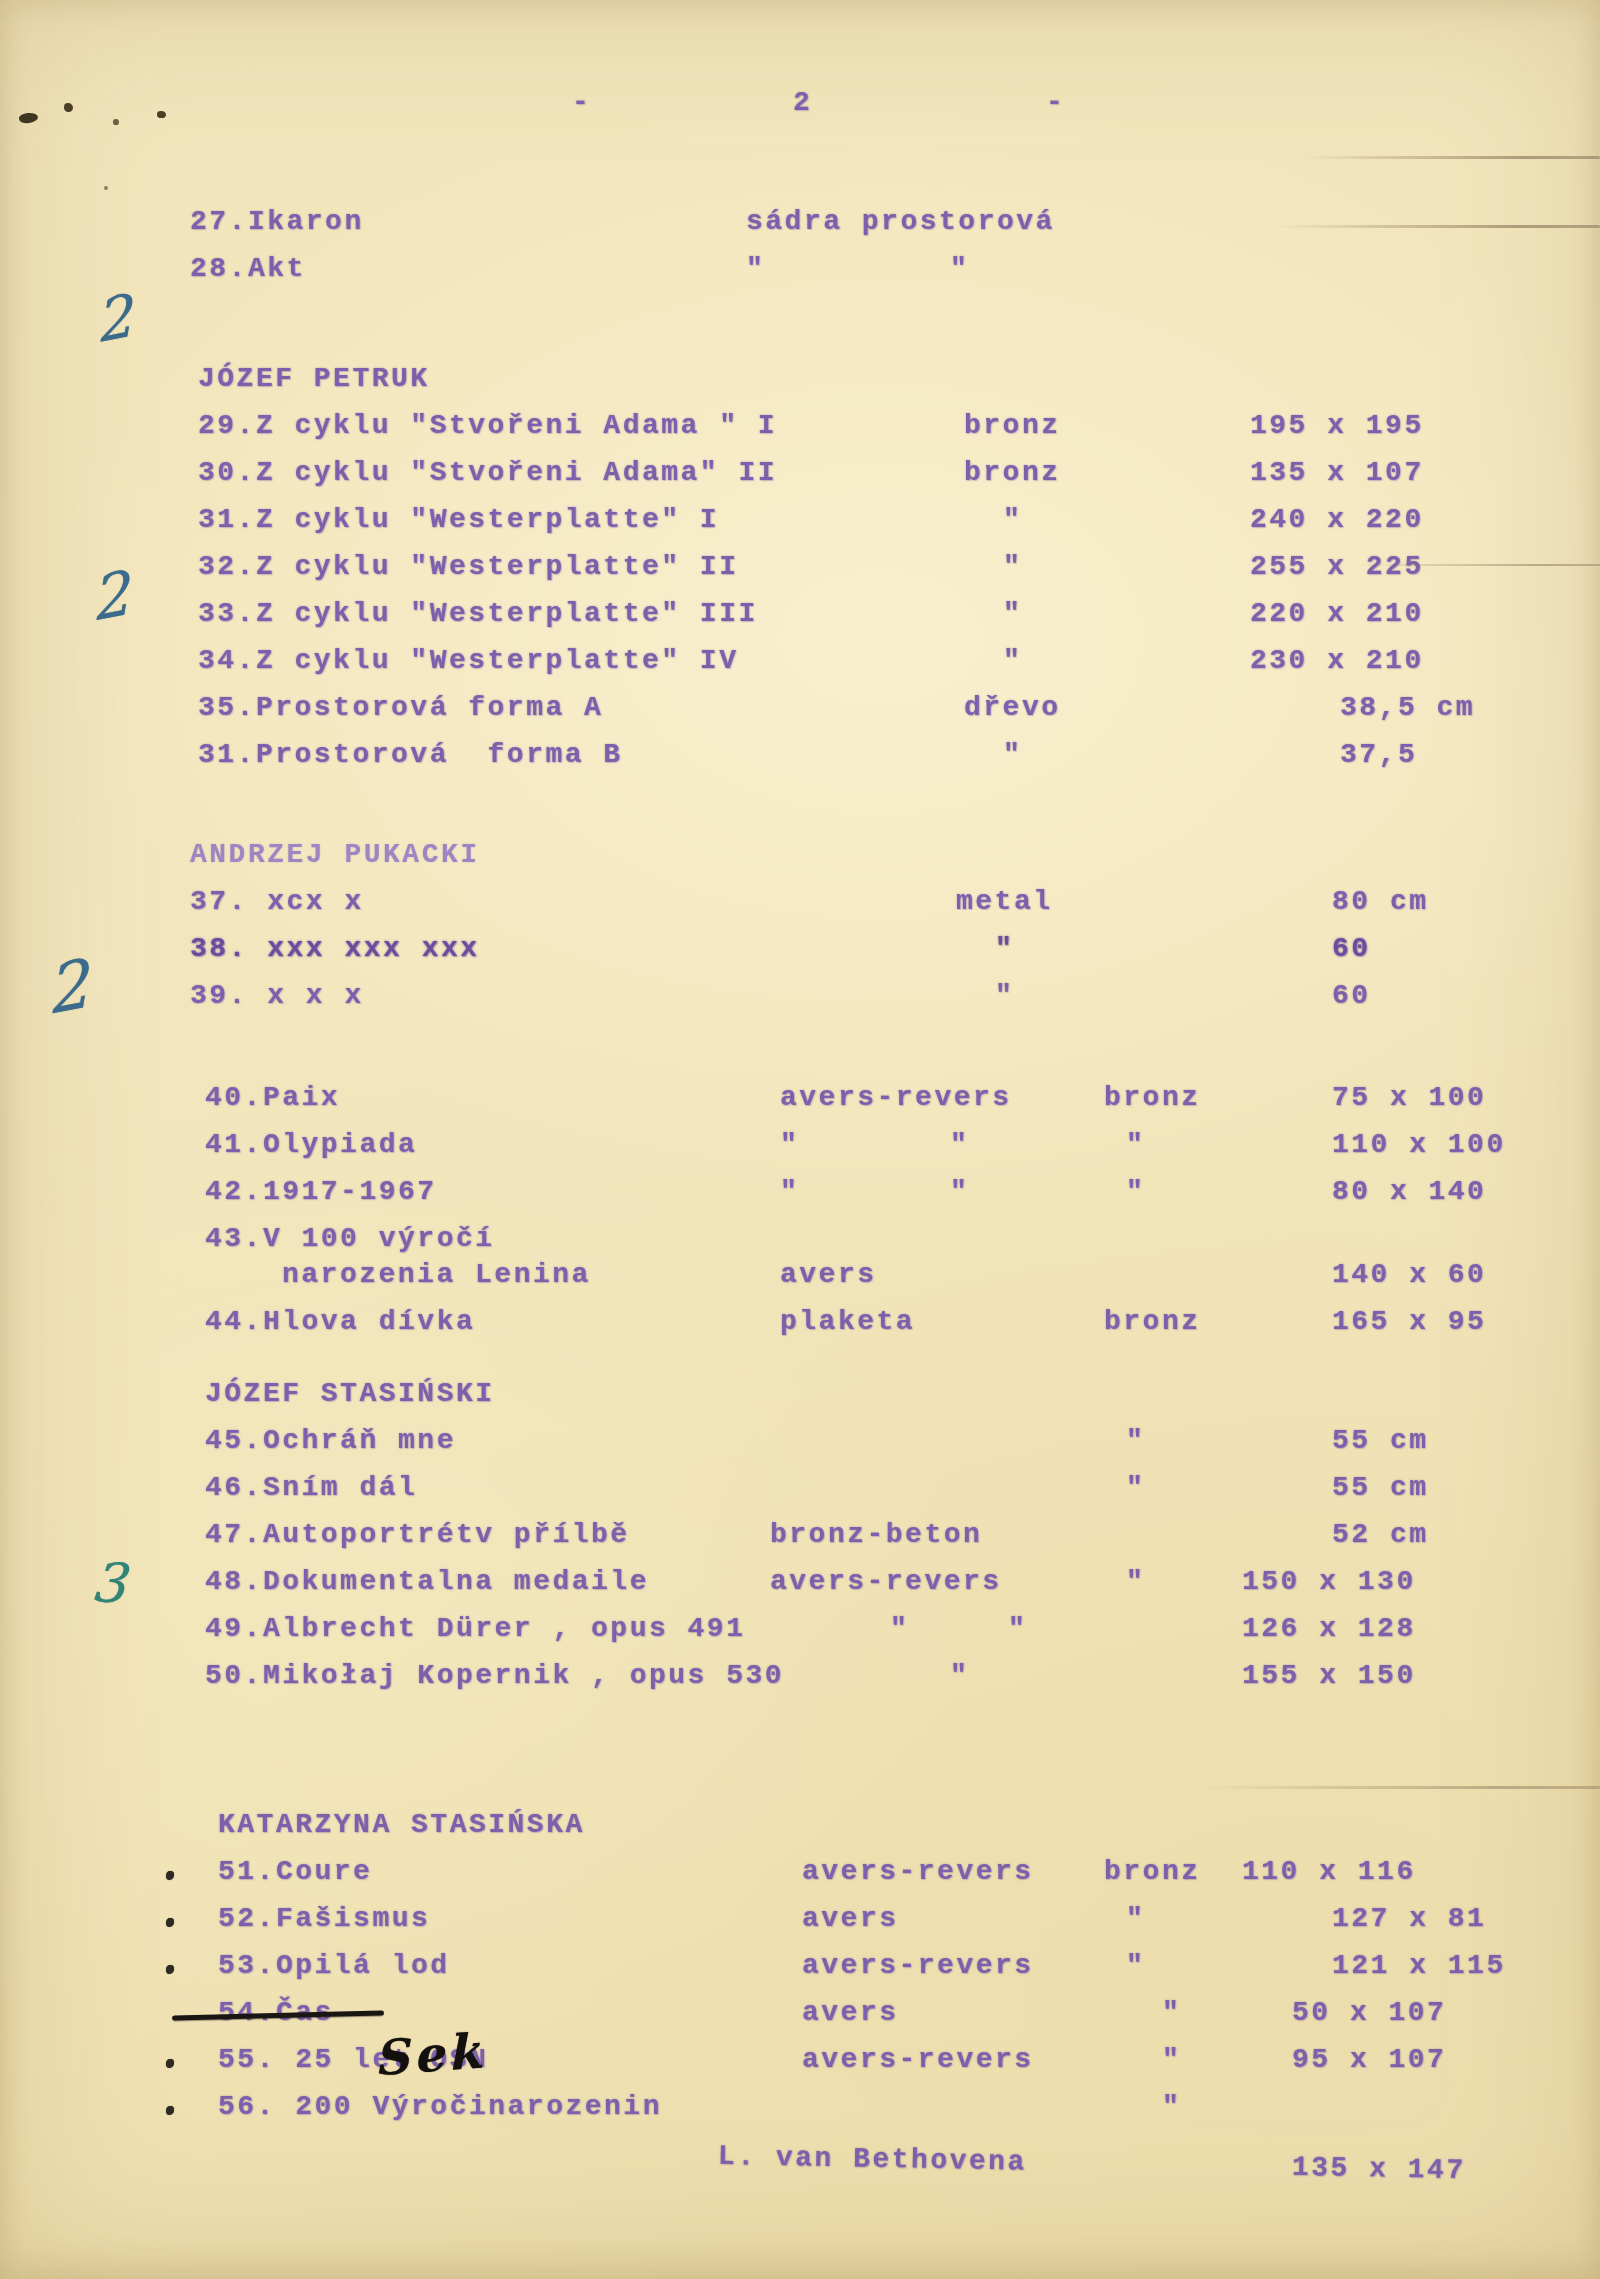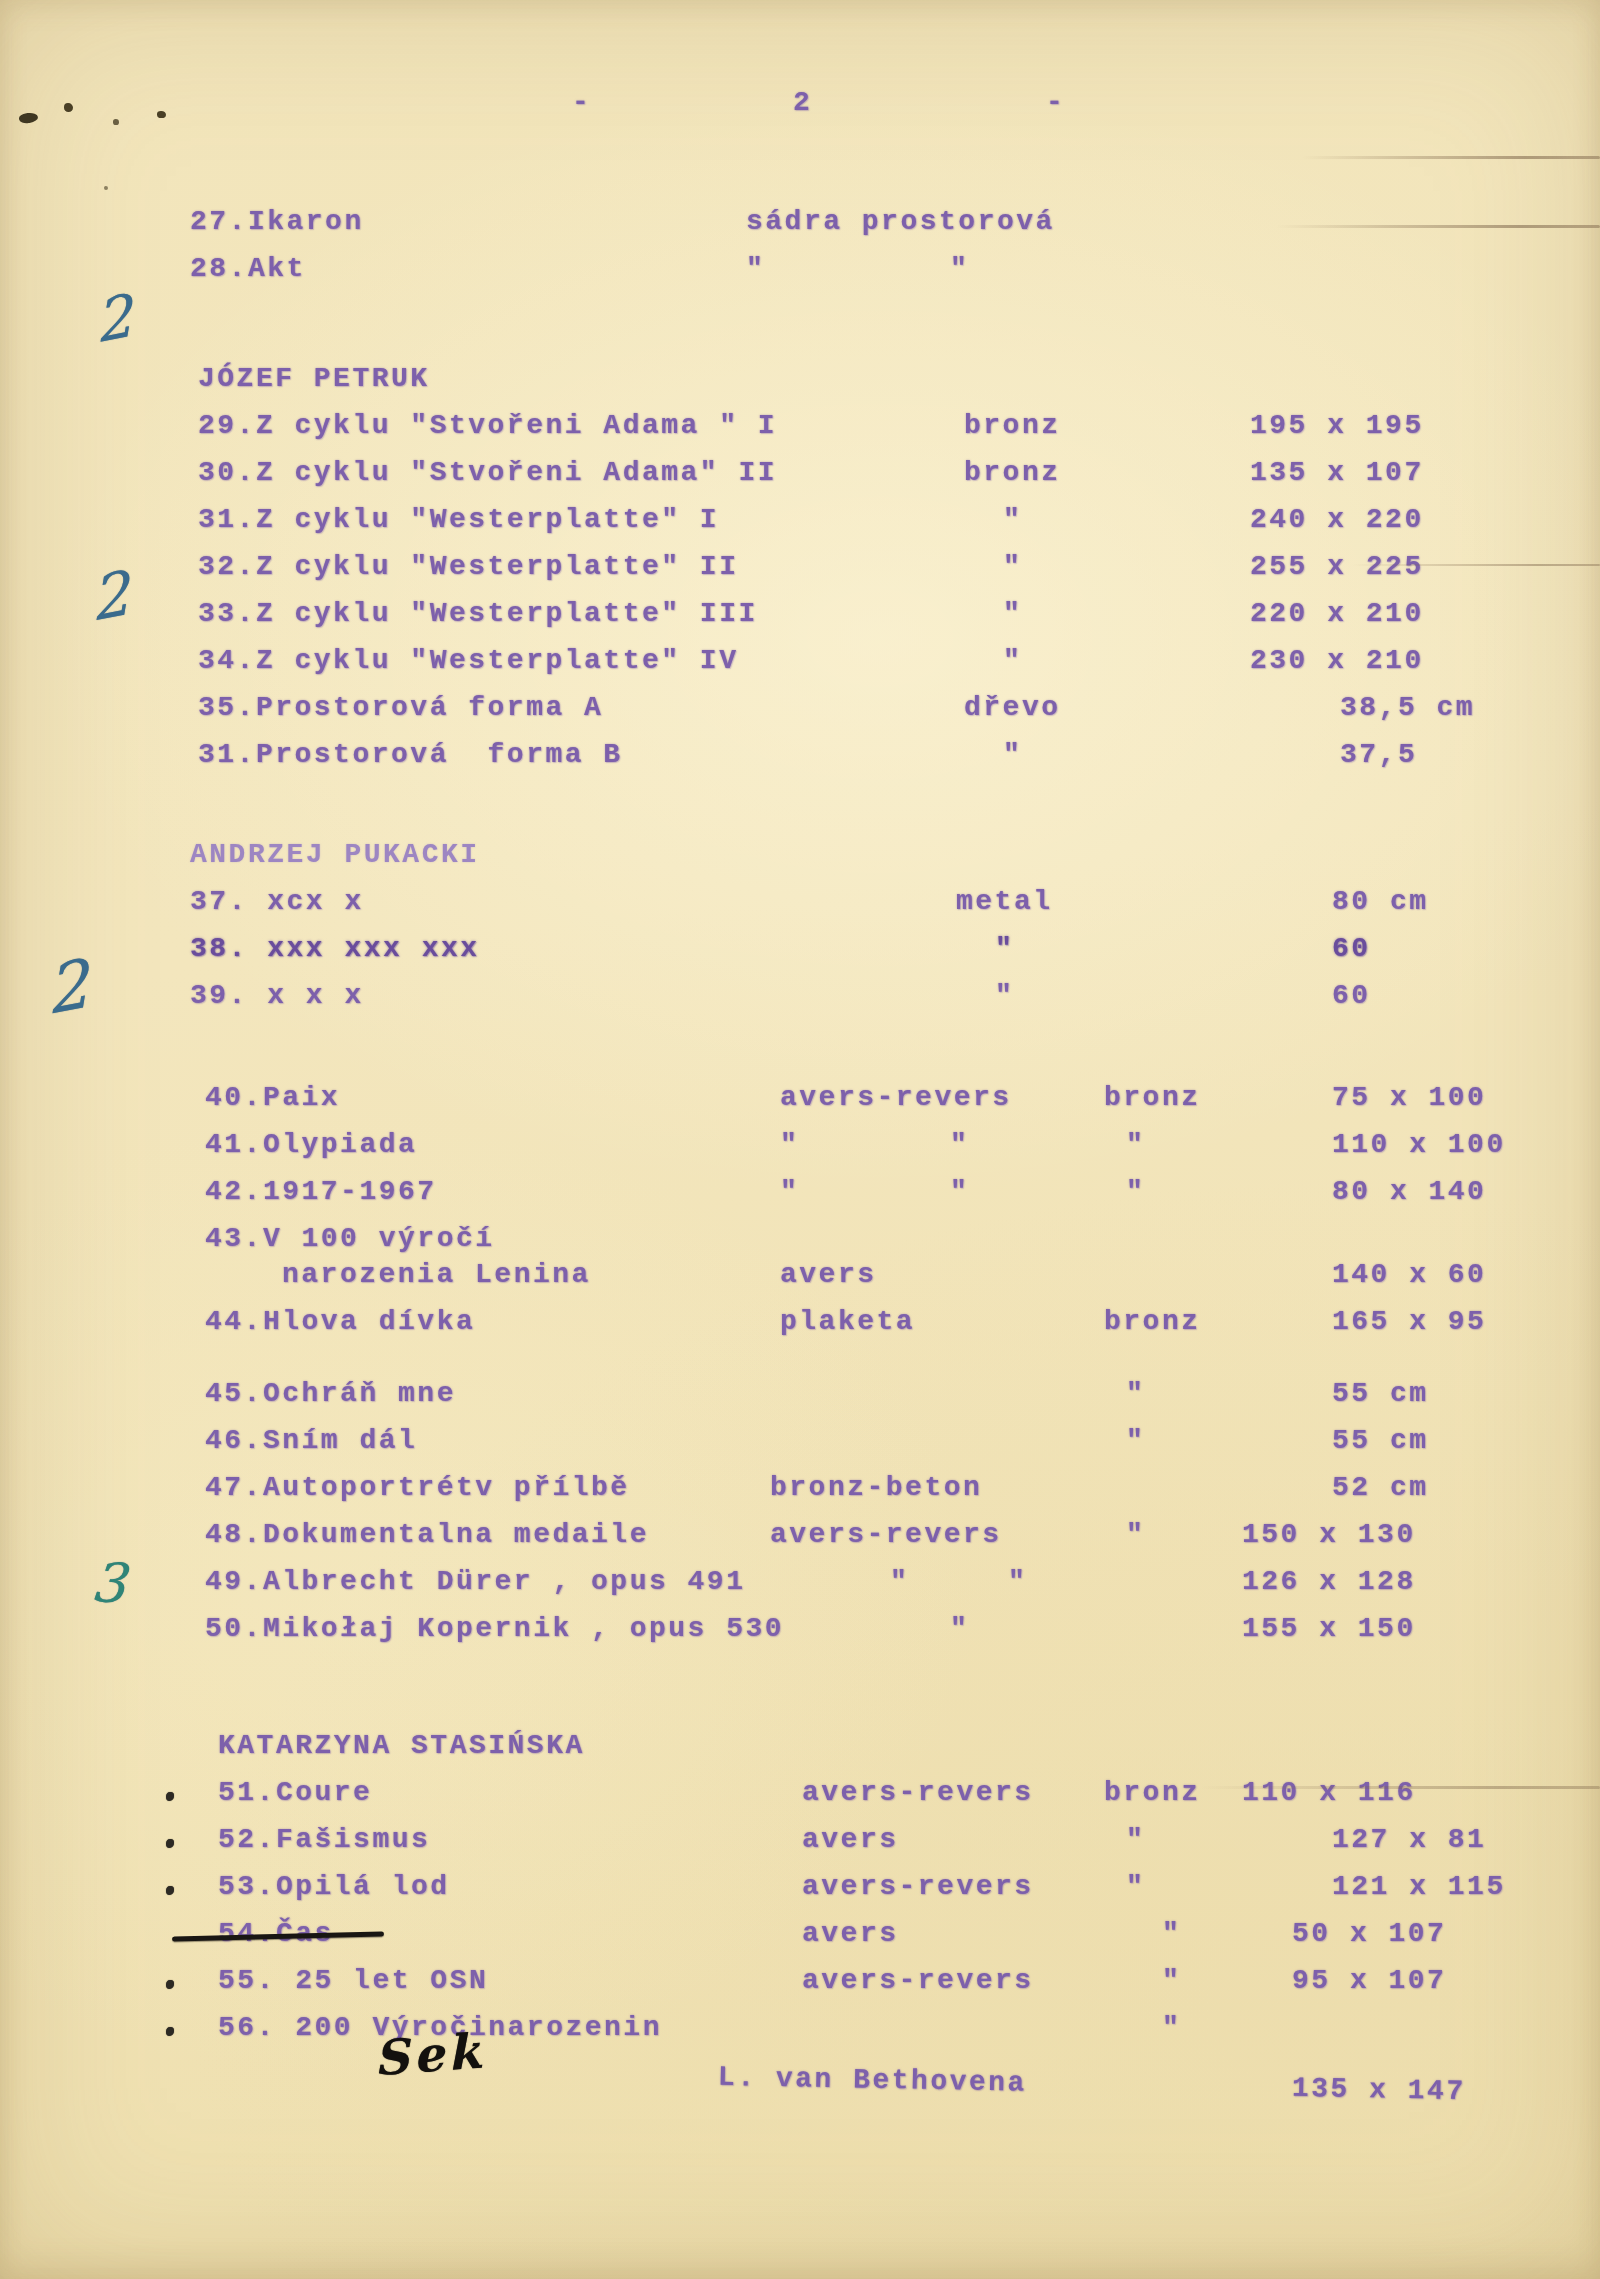--- a/index.html
+++ b/index.html
@@ -32,21 +32,21 @@
   .dash-l{left:572px;}
   .num-2{left:793px;}
   .dash-r{left:1046px;}
   
   #content{position:absolute;left:0;top:205px;width:100%;}
   .sec{position:relative;}
   .sec-1{margin-top:63px;margin-left:8px;}
   .sec-2{margin-top:53px;}
   .sec-3{margin-top:55px;}
   .sec-4{margin-top:25px;}
-  .sec-5{margin-top:70px;text-decoration:underline;}
+  .sec-5{margin-top:102px;text-decoration:underline;}
   .row{position:relative;height:47px;}
   .row.short{height:36px;}
   .row.tilt{transform:rotate(1.1deg);transform-origin:left center;}
   .c-title,.cell{position:absolute;top:0;line-height:34px;white-space:pre;}
   .c-title{left:190px;}
   .sec-3 .c-title,.sec-4 .c-title{left:205px;}
   .sec-5 .c-title{left:218px;}
   .cont .c-title{left:282px;}
   
   .co-a{left:770px;}
@@ -223,20 +223,23 @@
         </div>
         <div class="row">
           <span class="c-title">44.Hlova dívka</span>
           <span class="cell co-a">plaketa</span>
           <span class="cell co-m2">bronz</span>
           <span class="cell co-d2">165 x 95</span>
         </div>
       </section>
       <section class="sec sec-4">
         <div class="row">
+          <span class="c-title">JÓZEF STASIŃSKI</span>
+        </div>
+        <div class="row">
           <span class="c-title">45.Ochráň mne</span>
           <span class="cell co-m2q">"</span>
           <span class="cell co-d2">55 cm</span>
         </div>
         <div class="row">
           <span class="c-title">46.Sním dál</span>
           <span class="cell co-m2q">"</span>
           <span class="cell co-d2">55 cm</span>
         </div>
         <div class="row">

